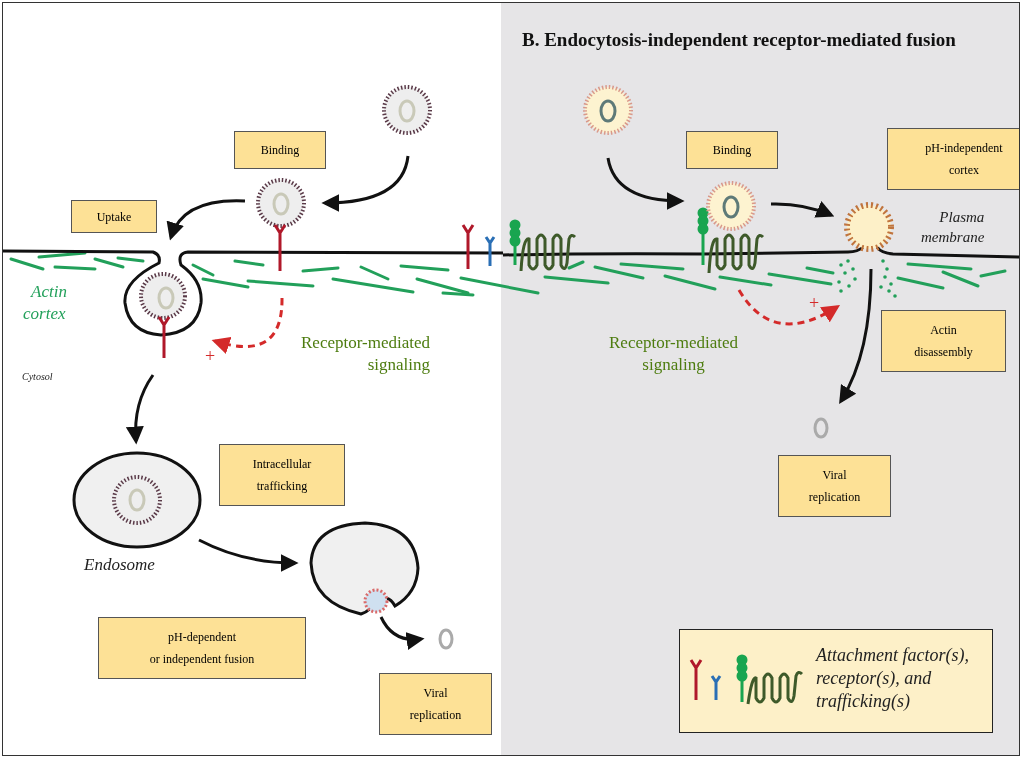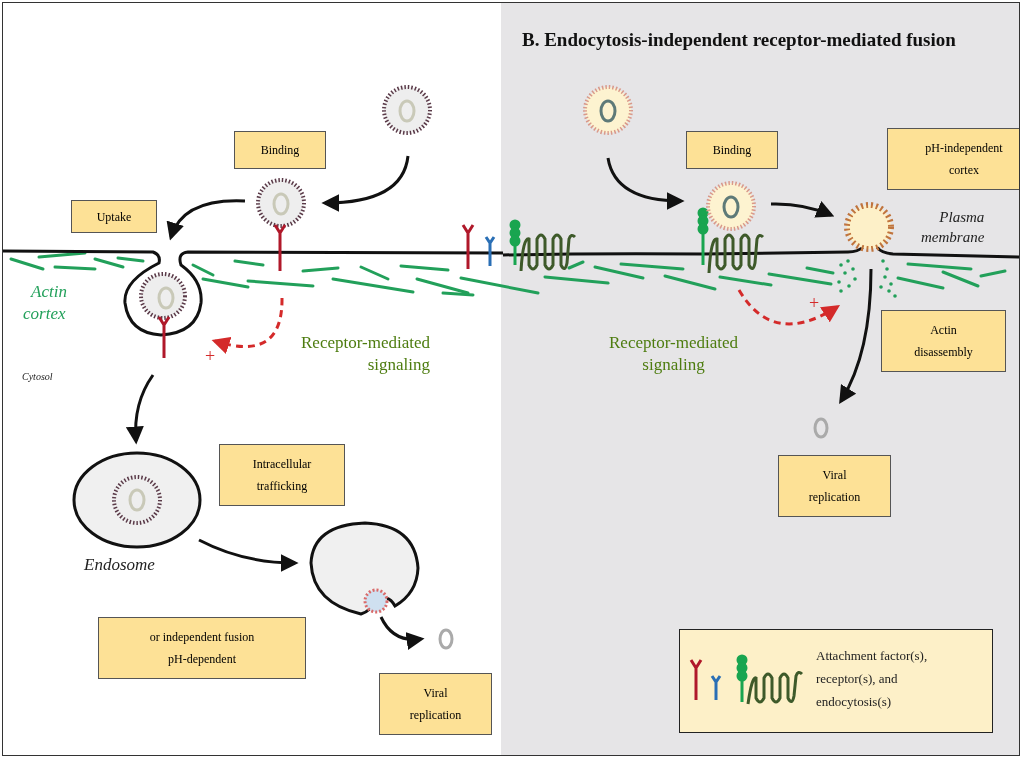--- a/index.html
+++ b/index.html
@@ -8,21 +8,21 @@
   #panelB { position:absolute; left:498px; top:0; width:520px; height:754px; background:#e6e5e7; }
   svg#art { position:absolute; left:0; top:0; }
   .title { position:absolute; font-weight:bold; font-size:19px; color:#111; white-space:nowrap; }
   .box { position:absolute; background:#fde196; border:1.3px solid #555; box-sizing:border-box; display:flex; align-items:center; justify-content:center; text-align:center; font-size:12px; line-height:22px; color:#000000; }
   .lbl { position:absolute; font-size:17px; line-height:22px; white-space:nowrap; }
   .ital { font-style:italic; }
   .green { color:#22a05a; }
   .red { color:#4d7c0f; text-align:right; }
   .dark { color:#222; }
   .legend { position:absolute; left:676px; top:626px; width:314px; height:104px; background:#fdf0c8; border:1.8px solid #222; box-sizing:border-box; }
-  .legend .txt { position:absolute; left:136px; top:14px; font-size:13px; line-height:23px; color:#222; }
+  .legend .txt { position:absolute; left:136px; top:14px; font-style:italic; font-size:18px; line-height:23px; color:#222; }
   .two { display:block; }
 </style>
 </head>
 <body>
 
 <div id="frame">
   <div id="panelB"></div>
 
   <svg id="art" width="1018" height="754">
     <defs>
@@ -171,22 +171,22 @@
       <span>Uptake</span>
     </div>
   <div class="box" style="left:216px;top:441px;width:126px;height:62px;">
       <div>
         <span class="two">Intracellular</span>
         <span class="two">trafficking</span>
       </div>
     </div>
   <div class="box" style="left:95px;top:614px;width:208px;height:62px;">
       <div>
+        <span class="two">pH-dependent</span>
         <span class="two">or independent fusion</span>
-        <span class="two">pH-dependent</span>
       </div>
     </div>
   <div class="box" style="left:376px;top:670px;width:113px;height:62px;">
       <div>
         <span class="two">Viral</span>
         <span class="two">replication</span>
       </div>
     </div>
 
   <div class="lbl ital green" style="left:20px;top:278px;">
@@ -241,16 +241,16 @@
           <line x1="62" y1="72" x2="62" y2="38"></line>
           <circle cx="62" cy="30" r="4"></circle>
           <circle cx="62" cy="38" r="4"></circle>
           <circle cx="62" cy="46" r="4"></circle>
         </g>
       <path d="M68,74 Q72,46 76,48 L76,68 Q80,76 84,68 L84,48 Q88,40 92,48 L92,68 Q96,76 100,68 L100,48 Q104,40 108,48 L108,68 Q112,76 114,66 L116,46 Q118,40 122,44" stroke="#3e5a2a" stroke-width="3" fill="none"></path>
     </svg>
     <div class="txt">
       <span class="two">Attachment factor(s),</span>
       <span class="two">receptor(s), and</span>
-      <span class="two">endocytosis(s)</span>
+      <span class="two">trafficking(s)</span>
     </div>
   </div>
 </div>
 
 </body></html>

